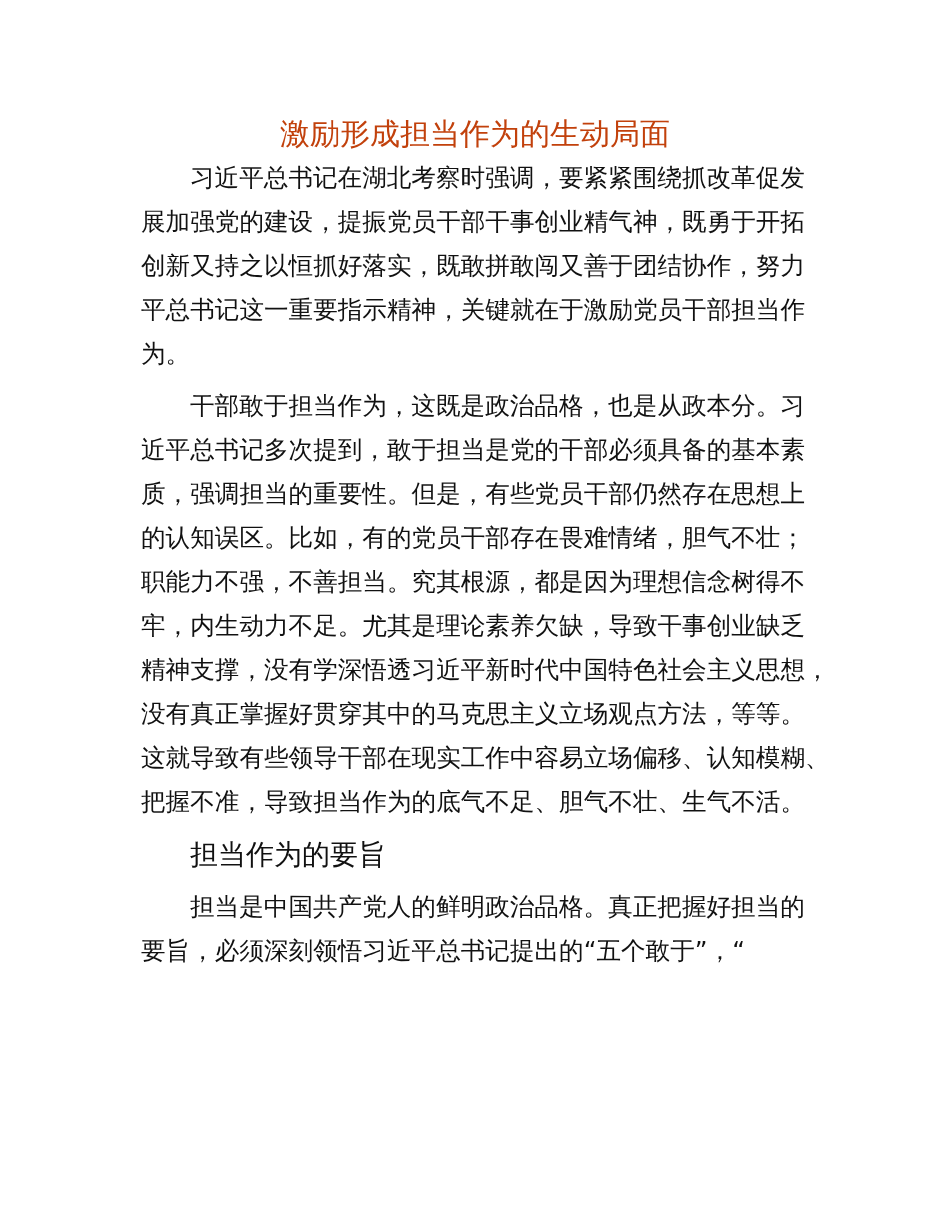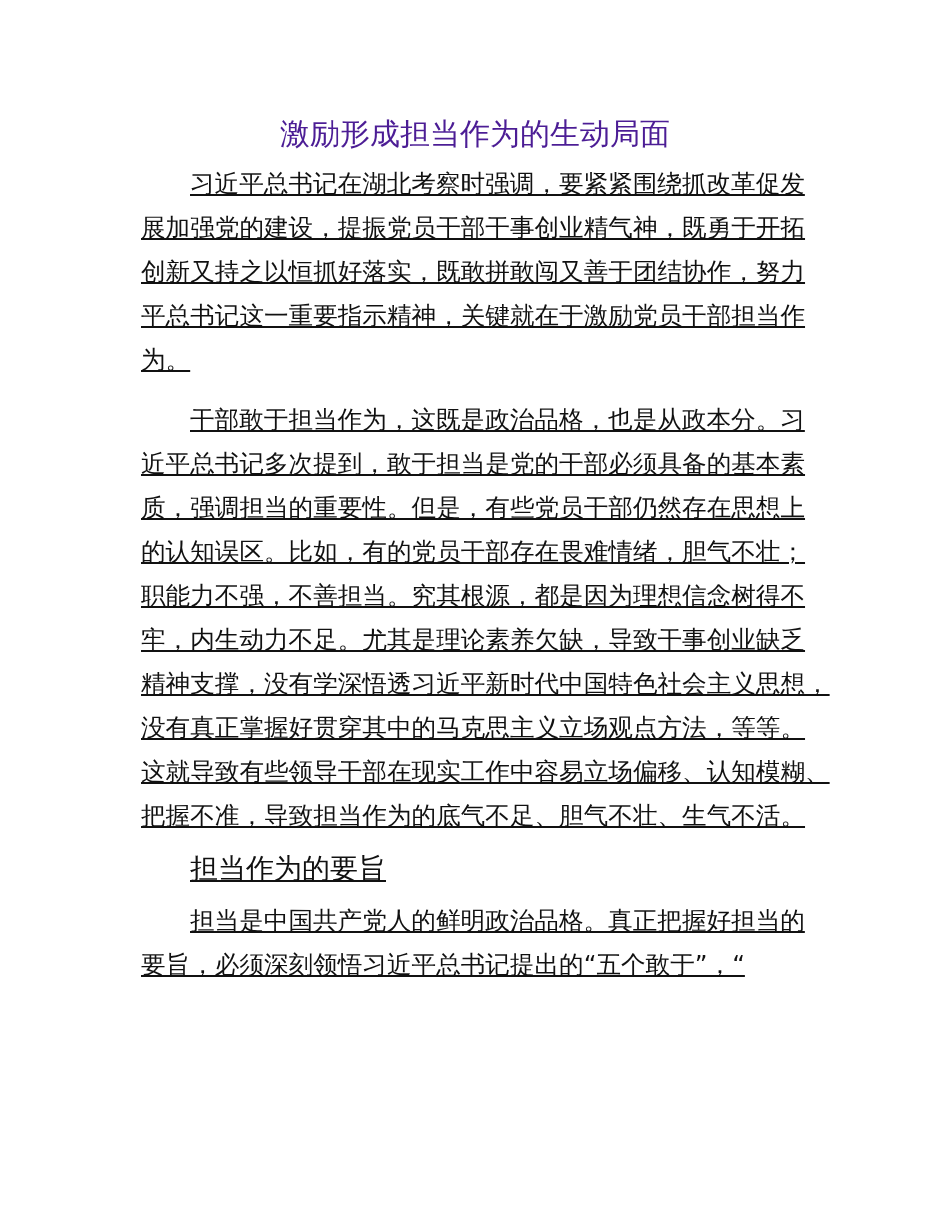--- a/index.html
+++ b/index.html
@@ -1,23 +1,23 @@
 <!DOCTYPE html>
 <html><head>
 <meta charset="utf-8">
 <style>
   html, body { margin: 0; padding: 0; background: #ffffff; }
   body { width: 950px; height: 1230px; position: relative; overflow: hidden;
          font-family: "DejaVu Sans", "Liberation Sans", sans-serif; color: #111111; }
   .page { position: absolute; left: 0; top: 0; width: 950px; height: 1230px; background: #ffffff; }
   .title { position: absolute; left: 0; top: 112px; width: 950px; text-align: center;
-           font-size: 30px; line-height: 44px; letter-spacing: 0px; color: #4c1d95; }
-  .body { position: absolute; left: 141px; top: 162px; width: 672px; text-decoration: underline; }
+           font-size: 30px; line-height: 44px; letter-spacing: 0px; color: #c2410c; }
+  .body { position: absolute; left: 141px; top: 156px; width: 672px; }
   .para { font-size: 24.6px; line-height: 44px; margin: 0; letter-spacing: 0; text-align: justify; word-break: break-all; }
-  .para + .para { margin-top: 16px; }
+  .para + .para { margin-top: 8px; }
   .heading { font-size: 28px; line-height: 44px; margin: 9px 0 8px 0; text-indent: 49px; }
   .line { display: block; white-space: nowrap; }
 </style>
 </head>
 <body>
 
 <div class="page">
   <div class="title">激励形成担当作为的生动局面</div>
 
   <div class="body">

